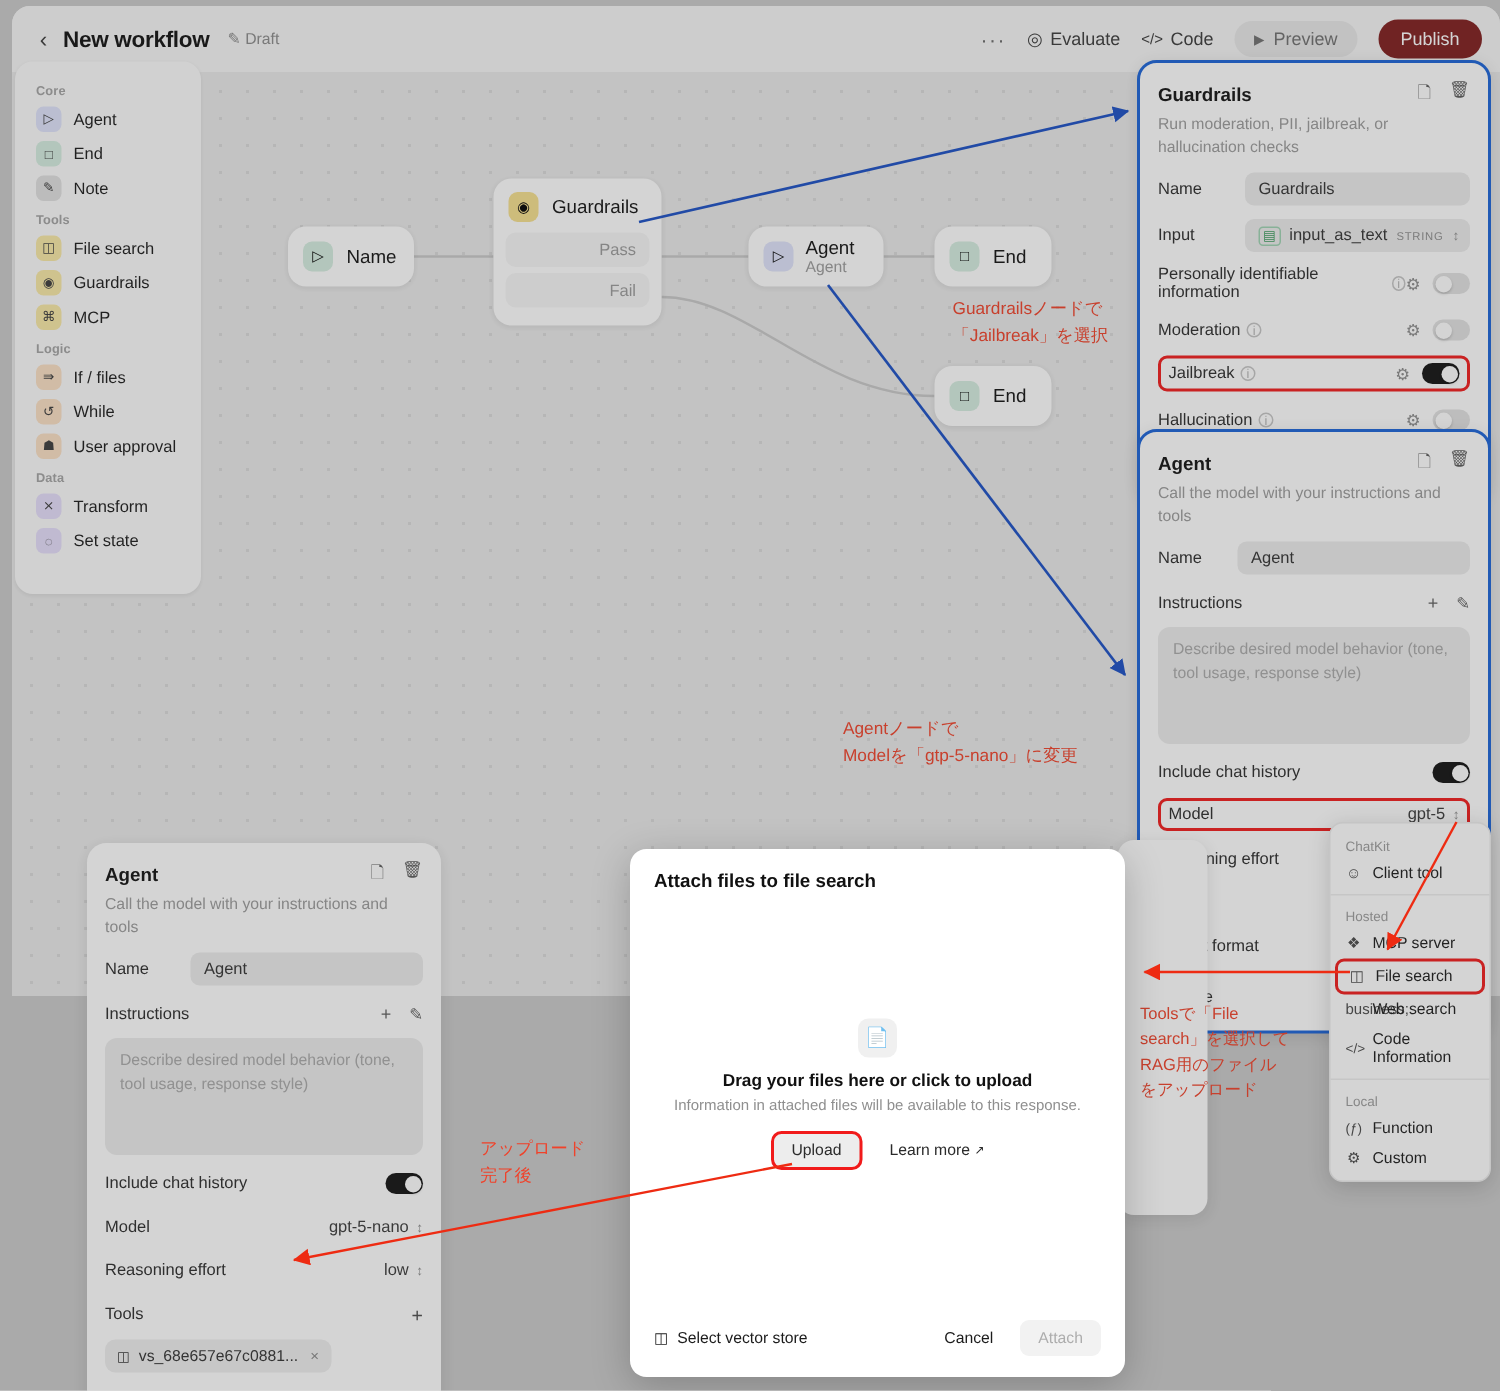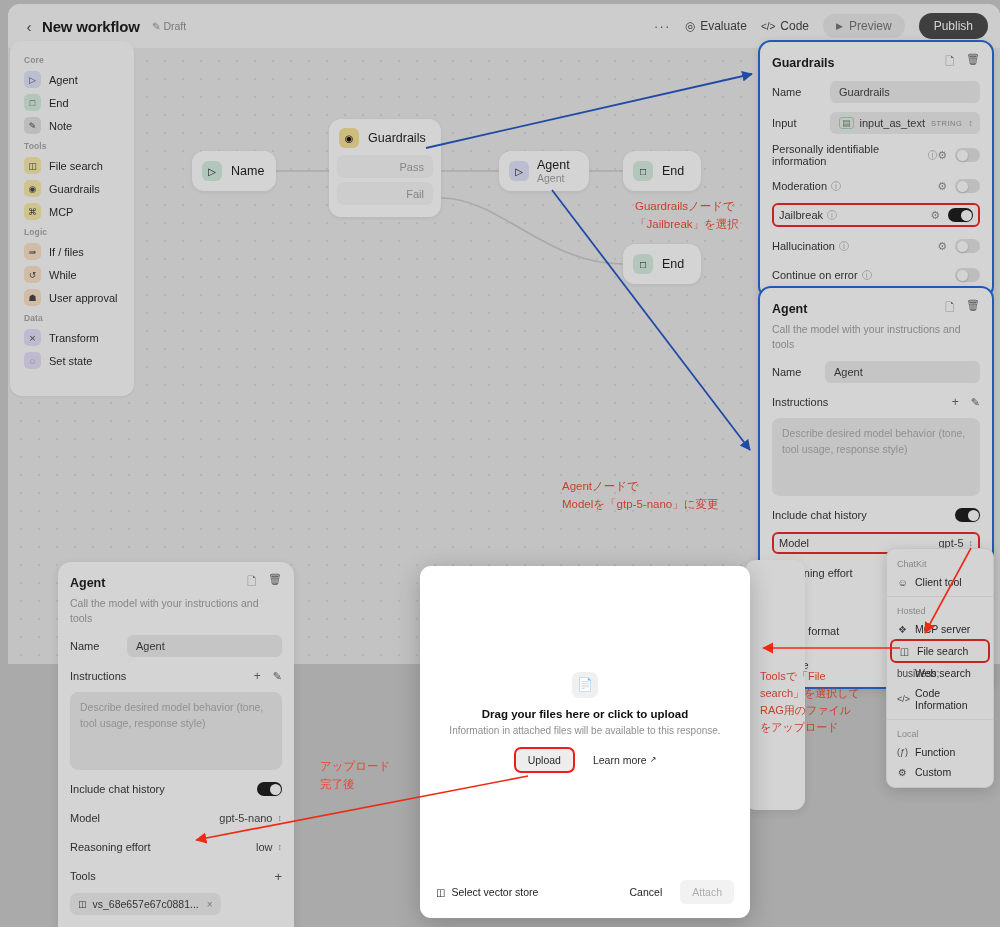--- a/index.html
+++ b/index.html
@@ -24,21 +24,21 @@
   .tb-title { font-size:15px; font-weight:700; color:#101010; margin-left:2px; letter-spacing:-0.2px; }
   .tb-draft { margin-left:12px; font-size:10.5px; color:#8b8b8b; display:flex; align-items:center; gap:3px; }
   .tb-right { margin-left:auto; display:flex; align-items:center; gap:14px; padding-right:12px; }
   .tb-dots { color:#6a6a6a; font-size:14px; letter-spacing:1px; }
   .tb-item { font-size:12px; color:#3a3a3a; display:flex; align-items:center; gap:5px; }
   .tb-preview {
     font-size:12px; color:#6f6f6f; background:#e8e8e8; border-radius:14px;
     padding:5px 13px; display:flex; align-items:center; gap:6px;
   }
   .tb-publish {
-    font-size:12px; color:#fff; background:#404040; border-radius:14px;
+    font-size:12px; color:#fff; background:#7f1d1d; border-radius:14px;
     padding:6px 15px; font-weight:500;
   }
   
   #canvas {
     position:absolute; left:0; top:44px; width:100%; height:616px;
     background-color:#eaeaea;
     background-image:radial-gradient(#d9d9d9 1.1px, transparent 1.2px);
     background-size:18px 18px;
     background-position:4px 4px;
   }
@@ -278,20 +278,21 @@
 </div>
 
 <div class="panel sel" id="panel-guardrails" style="z-index:7">
   <div class="p-head">
     <div class="p-title">Guardrails</div>
     <div class="p-acts">
       <span>🗋</span>
       <span>🗑</span>
     </div>
   </div>
+  <div class="p-desc">Run moderation, PII, jailbreak, or hallucination checks</div>
 
   <div class="p-row">
     <div class="p-lbl">Name</div>
     <div class="p-field" style="width:150px;">Guardrails</div>
   </div>
 
   <div class="p-row">
     <div class="p-lbl">Input</div>
     <div class="p-field" style="width:150px;gap:6px;">
       <span style="color:#3a9b5c;font-size:9px;border:1px solid #9ed3b2;border-radius:3px;padding:0 2px;">▤</span>
@@ -516,20 +517,21 @@
   <div class="p-row">
     
     
   </div>
 
   
 </div>
 
 <div id="backdrop"></div>
 <div id="modal">
+  <div class="m-title">Attach files to file search</div>
   <div class="m-body">
     <div class="m-fileic">📄</div>
     <div class="m-h1">Drag your files here or click to upload</div>
     <div class="m-h2">Information in attached files will be available to this response.</div>
     <div class="m-btnrow">
       <div class="m-upload hl" style="border-radius:7px;">Upload</div>
       <div class="m-learn">
         <span>Learn more</span>
         <span style="font-size:8px;">↗</span>
       </div>

